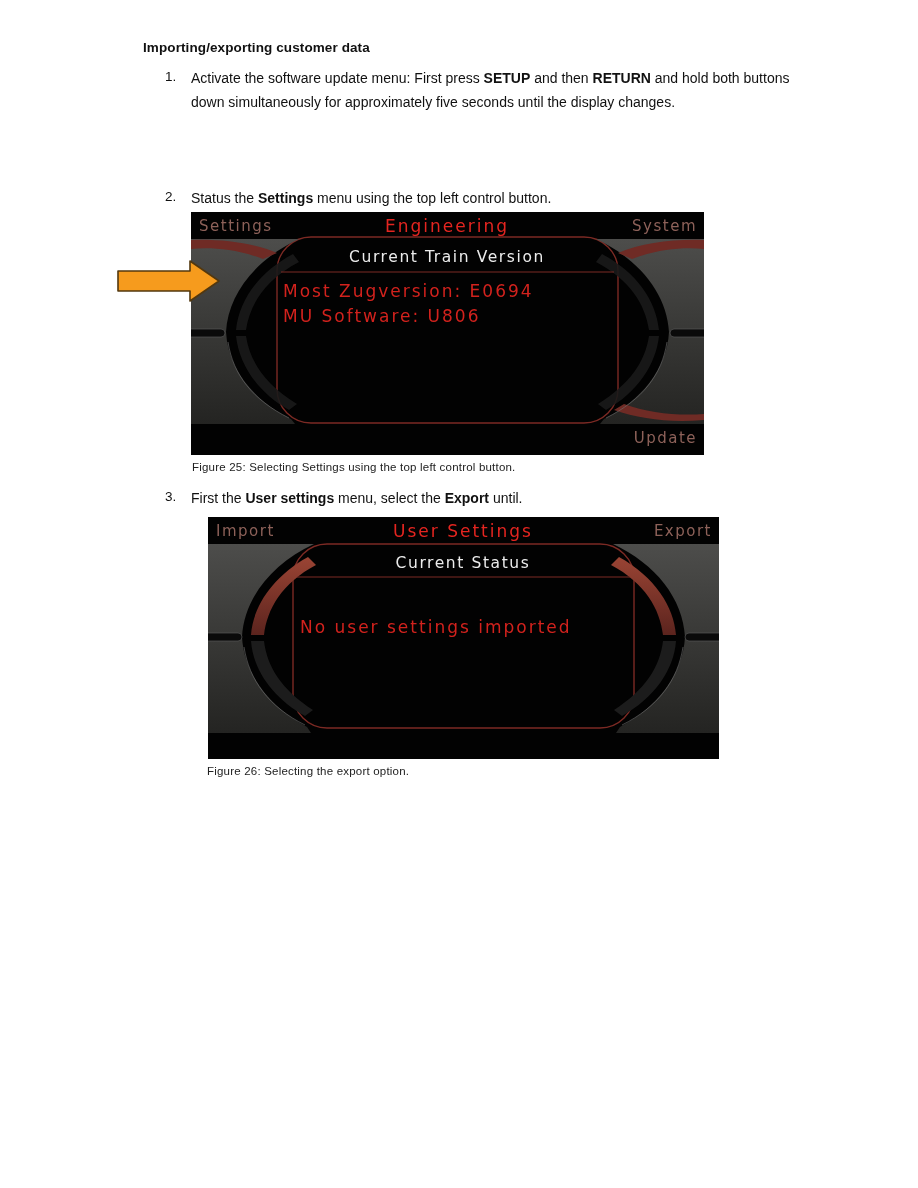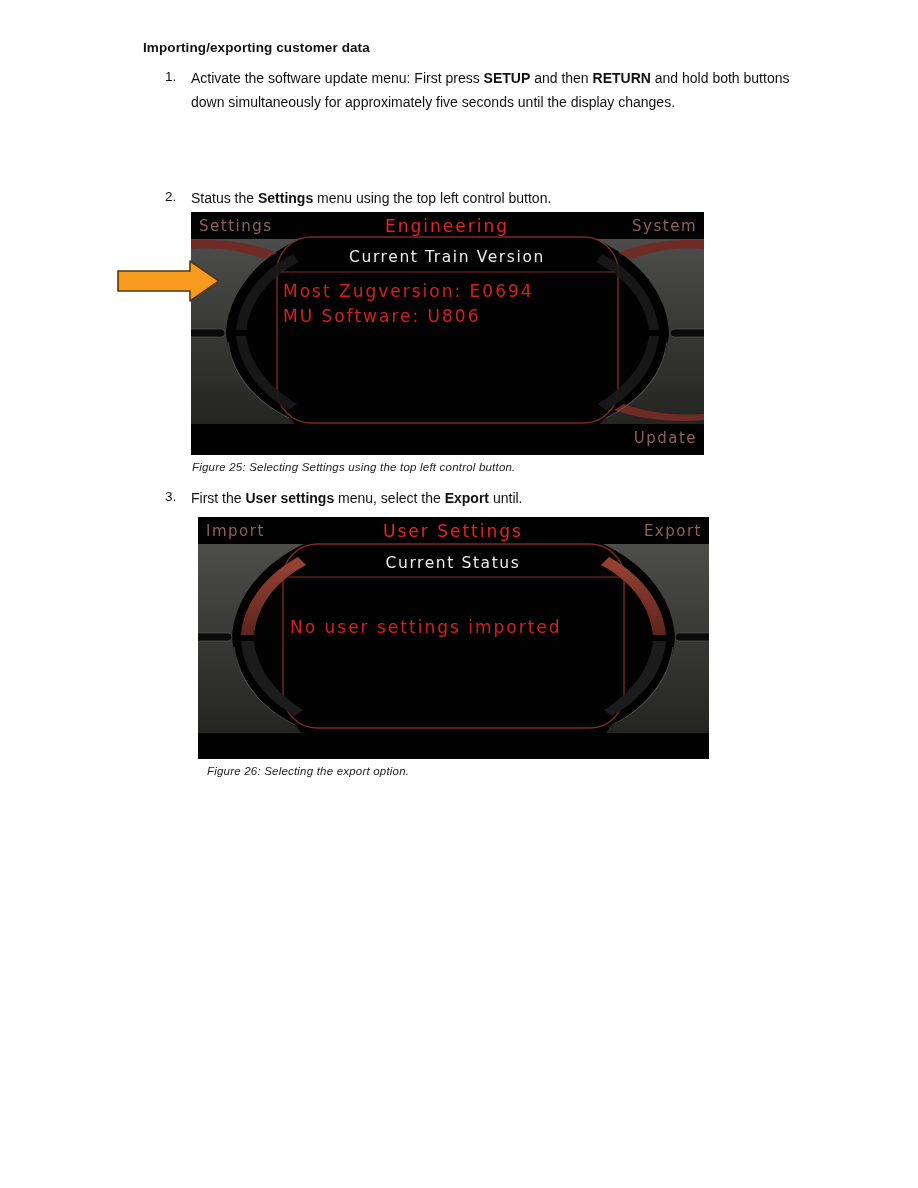--- a/index.html
+++ b/index.html
@@ -9,21 +9,21 @@
     overflow:hidden;
   }
   .abs{position:absolute;}
   .heading{
     left:143px;top:40px;font-size:13.5px;font-weight:bold;letter-spacing:.1px;
   }
   .step{display:flex;}
   .step .num{width:26px;flex:0 0 26px;font-size:13.5px;line-height:22.5px;}
   .step .body{width:615px;font-size:14px;line-height:24px;}
   .step .body p{margin:0;}
-  .caption{font-size:11.5px;font-style:italic;color:#222;letter-spacing:.2px;}
+  .caption{font-size:11.5px;color:#222;letter-spacing:.2px;}
   .figure{background:#000;}
   svg text{font-family:"DejaVu Sans", sans-serif;}
   .mmi-corner{font-size:15px;letter-spacing:1.5px;fill:#8d6159;}
   .mmi-title{font-size:17px;letter-spacing:2px;fill:#e42520;}
   .mmi-sub{font-size:15.5px;letter-spacing:1.6px;fill:#ececec;}
   .mmi-content{font-size:17px;letter-spacing:2px;fill:#d2221d;}
 </style>
 </head>
 <body>
 
@@ -91,21 +91,21 @@
 
   <div class="abs caption" style="left:192px;top:461px;">Figure 25: Selecting Settings using the top left control button.</div>
 
   <div class="abs step" style="left:165px;top:486px;">
     <div class="num">3.</div>
     <div class="body">
       <p><span>First the </span><span style="font-weight: bold;">User settings</span><span> menu, select the </span><span style="font-weight: bold;">Export</span><span> until.</span></p>
     </div>
   </div>
 
-  <div class="abs figure" style="left:198px;top:517px;width:511px;height:242px;">
+  <div class="abs figure" style="left:208px;top:517px;width:511px;height:242px;">
     <svg width="511" height="242" viewBox="0 0 511 242">
       <defs>
         <linearGradient id="s2w" x1="0" y1="0" x2="0" y2="1">
           <stop offset="0" stop-color="#4d4d4b"></stop>
             <stop offset="0.45" stop-color="#3a3a38"></stop>
             <stop offset="1" stop-color="#242422"></stop>
         </linearGradient>
         <linearGradient id="s2c" x1="0" y1="0" x2="0" y2="1">
           <stop offset="0" stop-color="#9a4434"></stop>
             <stop offset="1" stop-color="#5c241e"></stop>

